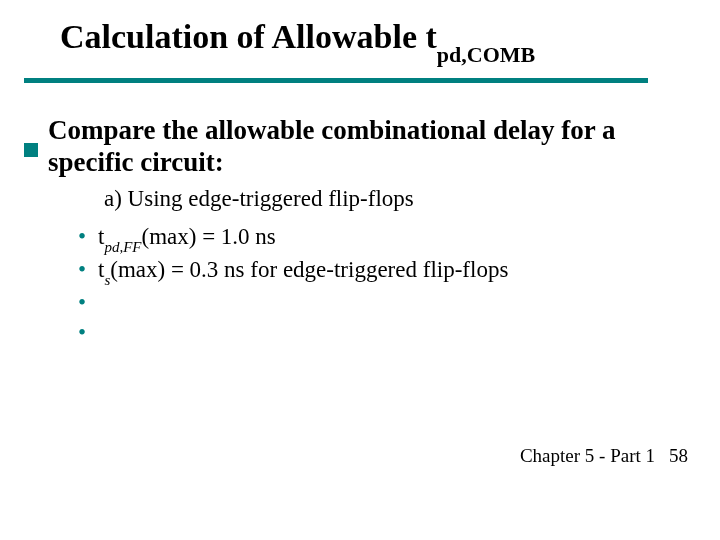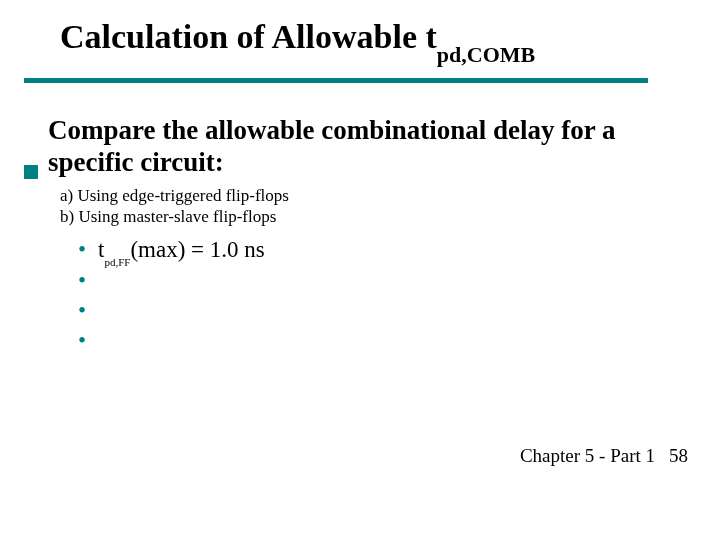--- a/index.html
+++ b/index.html
@@ -42,64 +42,65 @@
     background: #008080;
   }
   .body {
     position: absolute;
     top: 100px;
     left: 24px;
     right: 40px;
   }
   .bullet-line {
     display: flex;
-    align-items: flex-end;
+    align-items: center;
     margin-top: 14px;
   }
   .sqbul {
     width: 14px;
     height: 14px;
     background: #008080;
     flex: 0 0 14px;
     margin-top: 8px;
     margin-right: 10px;
   }
   .l1text {
     font-size: 27px;
     font-weight: bold;
     line-height: 1.2;
   }
   .sub1 {
-    margin-left: 36px;
+    margin-left: 80px;
     margin-top: 6px;
-    font-size: 17px;
+    font-size: 23px;
     line-height: 1.25;
   }
   .sub2-block {
     margin-left: 54px;
     margin-top: 8px;
   }
   .sub2 {
     display: flex;
     align-items: flex-start;
     font-size: 23px;
     line-height: 1.3;
   }
   .dot {
     color: #008080;
     font-size: 23px;
     width: 20px;
     flex: 0 0 20px;
     text-align: left;
   }
   .ssub {
-    font-size: 11px;
+    font-size: 15px;
     vertical-align: sub;
     position: relative;
     top: 3px;
+    font-style: italic;
   }
   .footer {
     position: absolute;
     bottom: 16px;
     right: 32px;
     font-size: 19px;
   }
   .pgnum {
     margin-left: 14px;
   }
@@ -119,34 +120,36 @@
 
     <div class="bullet-line">
       <div class="sqbul"></div>
       <div class="l1text">
         <span>Compare the allowable combinational delay for a</span><br>
         <span>specific circuit:</span>
       </div>
     </div>
 
     <div class="sub1">a) Using edge-triggered flip-flops</div>
-    <div class="sub1" style="margin-top:0">b) Using master-slave flip-flops</div>
 
 
     <div class="sub2-block">
 
       <div class="sub2">
         <span class="dot">•</span>
         <span>
           <span>t</span><span class="ssub">pd,FF</span><span>(max) = 1.0 ns</span>
         </span>
       </div>
 
       <div class="sub2">
         <span class="dot">•</span>
+        <span>
+          <span>t</span><span class="ssub">s</span><span>(max) = 0.3 ns for edge-triggered flip-flops</span>
+        </span>
       </div>
 
       <div class="sub2">
         <span class="dot">•</span>
       </div>
 
       <div class="sub2">
         <span class="dot">•</span>
       </div>
 

